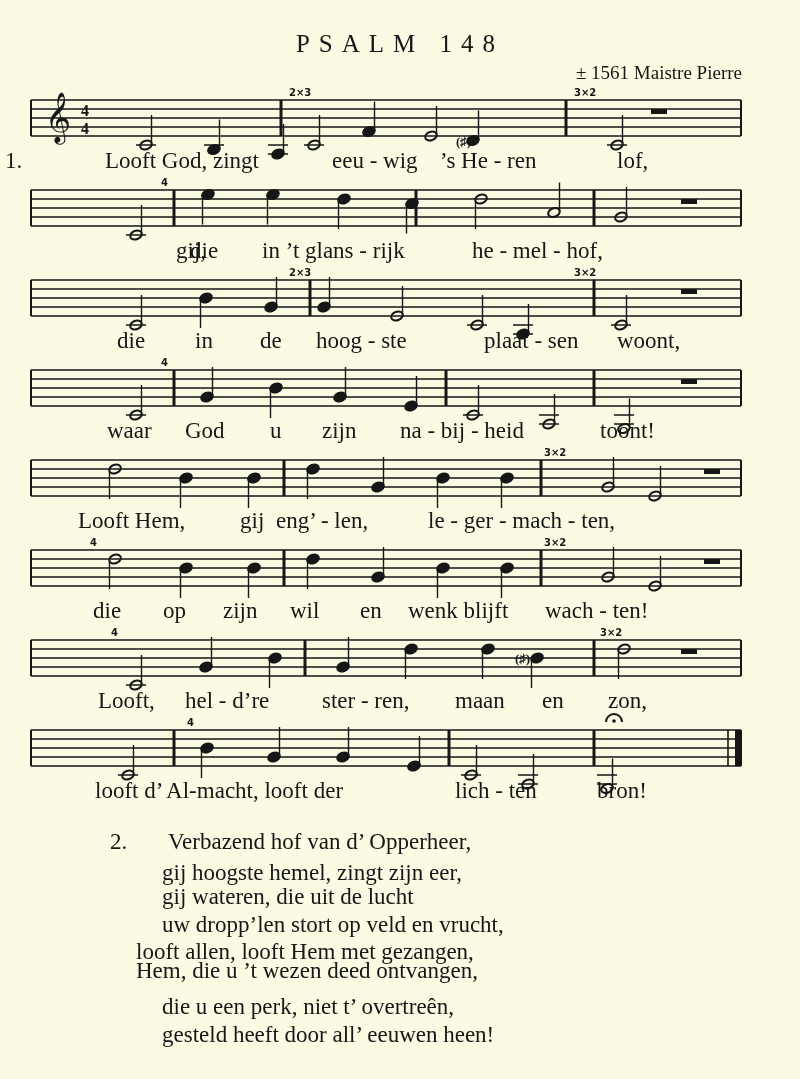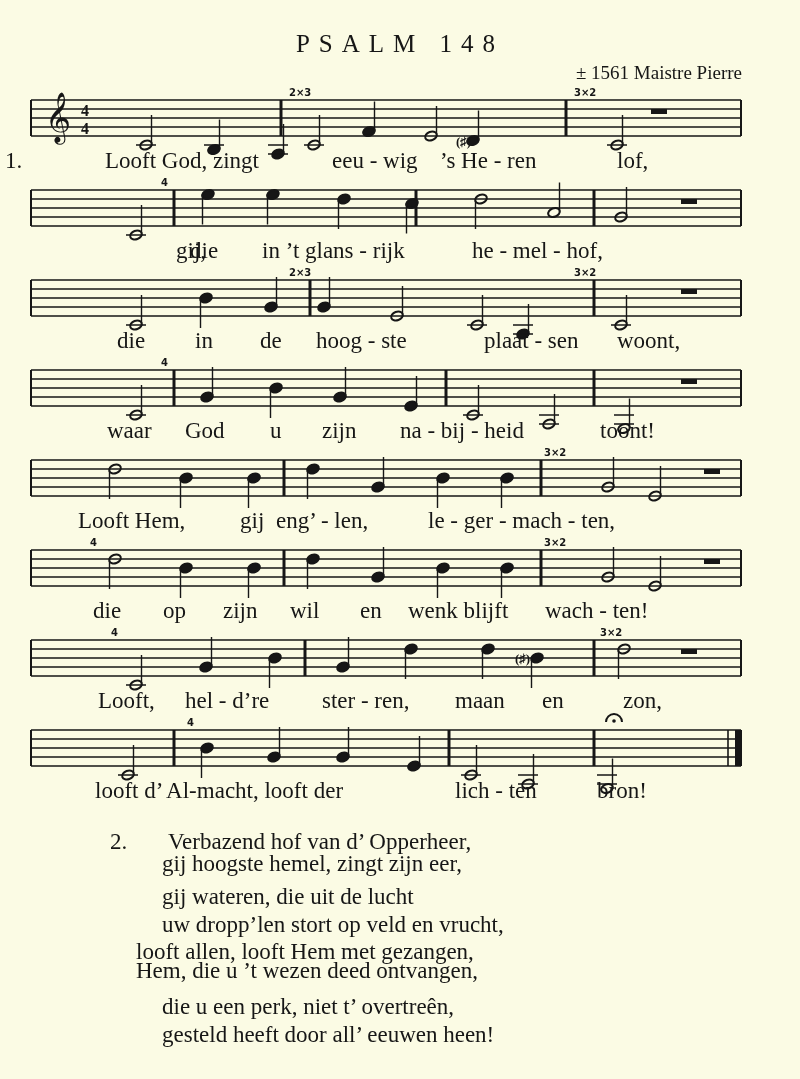--- a/index.html
+++ b/index.html
@@ -272,21 +272,21 @@
         <ellipse cx="506" cy="42" rx="6" ry="4.2" transform="rotate(-20 506 42)" fill="#161616" stroke="#161616" stroke-width="2"></ellipse>
         <line x1="500.5" x2="500.5" y1="42" y2="72" stroke="#161616" stroke-width="1.4"></line>
         <ellipse cx="593" cy="33" rx="6" ry="4.2" transform="rotate(-20 593 33)" fill="none" stroke="#161616" stroke-width="2"></ellipse>
         <line x1="587.5" x2="587.5" y1="33" y2="63" stroke="#161616" stroke-width="1.4"></line>
         <rect x="650" y="33" width="16" height="5" fill="#161616"></rect>
         <text x="484" y="47" font-size="13" font-weight="bold" fill="#161616">(♯)</text>
         <text x="80" y="20" font-size="10" font-weight="bold" font-family="DejaVu Sans, sans-serif" fill="#161616">4</text>
         <text x="569" y="20" font-size="10" font-weight="bold" font-family="DejaVu Sans, sans-serif" fill="#161616">3×2</text>
       </svg>
     </div>
-    <div class="lyrics" style="top: 688px;"><span class="lyr" style="left: 98px;">Looft,</span><span class="lyr" style="left: 185px;">hel - d’re</span><span class="lyr" style="left: 322px;">ster - ren,</span><span class="lyr" style="left: 455px; text-align: center;">maan</span><span class="lyr" style="left: 542px;">en</span><span class="lyr" style="left: 623px;">zon,</span></div>
+    <div class="lyrics" style="top: 688px;"><span class="lyr" style="left: 98px;">Looft,</span><span class="lyr" style="left: 185px;">hel - d’re</span><span class="lyr" style="left: 322px;">ster - ren,</span><span class="lyr" style="left: 455px; text-align: center;">maan</span><span class="lyr" style="left: 542px;">en</span><span class="lyr" style="left: 608px;">zon,</span></div>
     <div class="staff" style="top: 730px;">
       <svg width="720" height="90">
         <line x1="0" x2="710" y1="60" y2="60" stroke="#161616" stroke-width="1.6"></line>
         <line x1="0" x2="710" y1="51" y2="51" stroke="#161616" stroke-width="1.6"></line>
         <line x1="0" x2="710" y1="42" y2="42" stroke="#161616" stroke-width="1.6"></line>
         <line x1="0" x2="710" y1="33" y2="33" stroke="#161616" stroke-width="1.6"></line>
         <line x1="0" x2="710" y1="24" y2="24" stroke="#161616" stroke-width="1.6"></line>
         <line x1="0" x2="0" y1="24" y2="60" stroke="#161616" stroke-width="2"></line>
         <line x1="143" x2="143" y1="24" y2="60" stroke="#161616" stroke-width="3"></line>
         <line x1="418" x2="418" y1="24" y2="60" stroke="#161616" stroke-width="3"></line>
@@ -320,20 +320,20 @@
         <circle cx="583" cy="15" r="1.8" fill="#161616"></circle>
         <text x="156" y="20" font-size="10" font-weight="bold" font-family="DejaVu Sans, sans-serif" fill="#161616">4</text>
       </svg>
     </div>
     <div class="lyrics" style="top: 778px;"><span class="lyr" style="left: 95px;">looft d’ Al-macht, looft der</span><span class="lyr" style="left: 455px;">lich - ten</span><span class="lyr" style="left: 597px;">bron!</span></div>
   </div>
 
 <div class="stanza">
   <span class="num">2.</span>
   <span class="line" style="left:58px;top:0">Verbazend hof van d’ Opperheer,</span>
-  <span class="line" style="left:52px;top:22px">gij hoogste hemel, zingt zijn eer,</span>
+  <span class="line" style="left:52px;top:31px">gij hoogste hemel, zingt zijn eer,</span>
   <span class="line" style="left:52px;top:55px">gij wateren, die uit de lucht</span>
   <span class="line" style="left:52px;top:82.5px">uw dropp’len stort op veld en vrucht,</span>
   <span class="line" style="left:26px;top:110px">looft allen, looft Hem met gezangen,</span>
   <span class="line" style="left:26px;top:129px">Hem, die u ’t wezen deed ontvangen,</span>
   <span class="line" style="left:52px;top:165px">die u een perk, niet t’ overtreên,</span>
   <span class="line" style="left:52px;top:192.5px">gesteld heeft door all’ eeuwen heen!</span>
 </div>
 
 </body></html>

